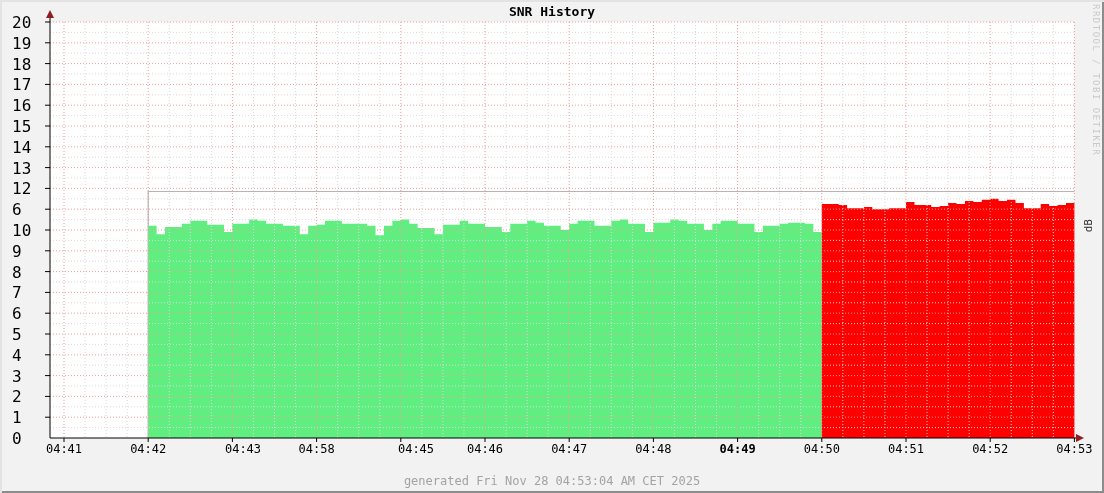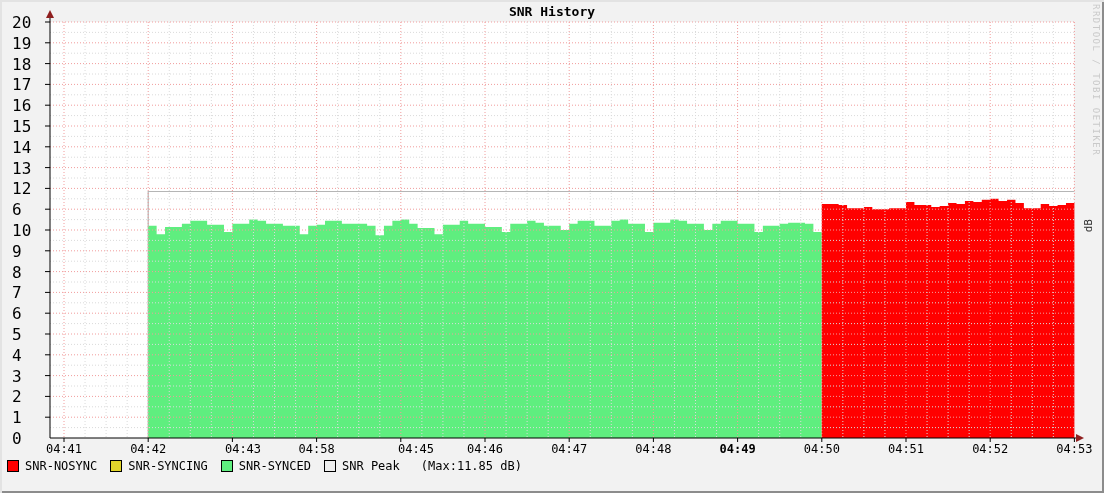--- a/index.html
+++ b/index.html
@@ -207,35 +207,17 @@
       <div class="xlab" style="left: 461px; top: 443px;">04:46</div>
       <div class="xlab" style="left: 545.2px; top: 443px;">04:47</div>
       <div class="xlab" style="left: 629.4px; top: 443px;">04:48</div>
       <div class="xlab" style="left: 713.6px; top: 443px; font-weight: bold;">04:49</div>
       <div class="xlab" style="left: 797.8px; top: 443px;">04:50</div>
       <div class="xlab" style="left: 882px; top: 443px;">04:51</div>
       <div class="xlab" style="left: 966.2px; top: 443px;">04:52</div>
       <div class="xlab" style="left: 1050.4px; top: 443px;">04:53</div>
     </div>
 
-  <div class="legend-row">
-    <span class="legend-item">
-      <span class="sq" style="background: rgb(255, 0, 0);"></span>
-      <span>SNR-NOSYNC</span>
-    </span>
-    <span class="legend-item">
-      <span class="sq" style="background: rgb(227, 214, 43);"></span>
-      <span>SNR-SYNCING</span>
-    </span>
-    <span class="legend-item">
-      <span class="sq" style="background: rgb(95, 238, 127);"></span>
-      <span>SNR-SYNCED</span>
-    </span>
-    <span class="legend-item">
-      <span class="sq" style="background: rgb(239, 239, 239);"></span>
-      <span>SNR Peak</span>
-    </span>
-    <span class="max-note">(Max:11.85 dB)</span>
-  </div>
-
+
+  <div class="footer">generated Fri Nov 28 04:53:04 AM CET 2025</div>
   <div class="watermark">RRDTOOL / TOBI OETIKER</div>
   <div class="right-axis-label">dB</div>
 </div>
 
 </body></html>

